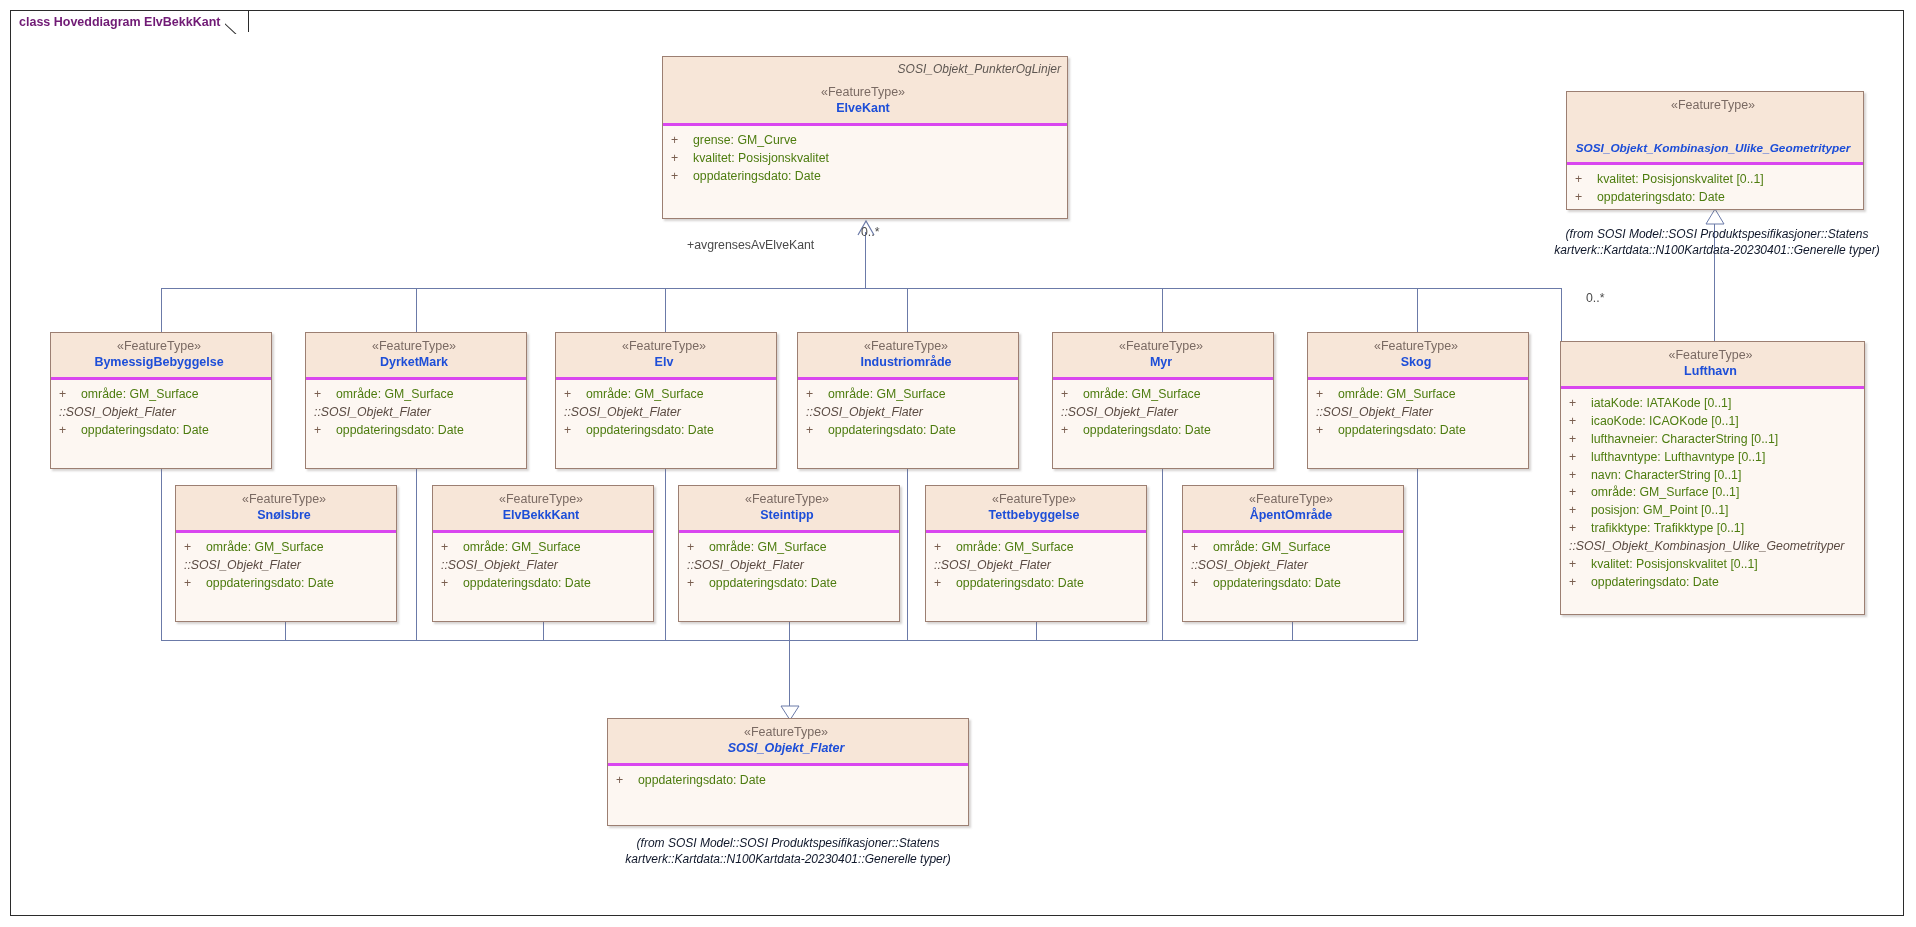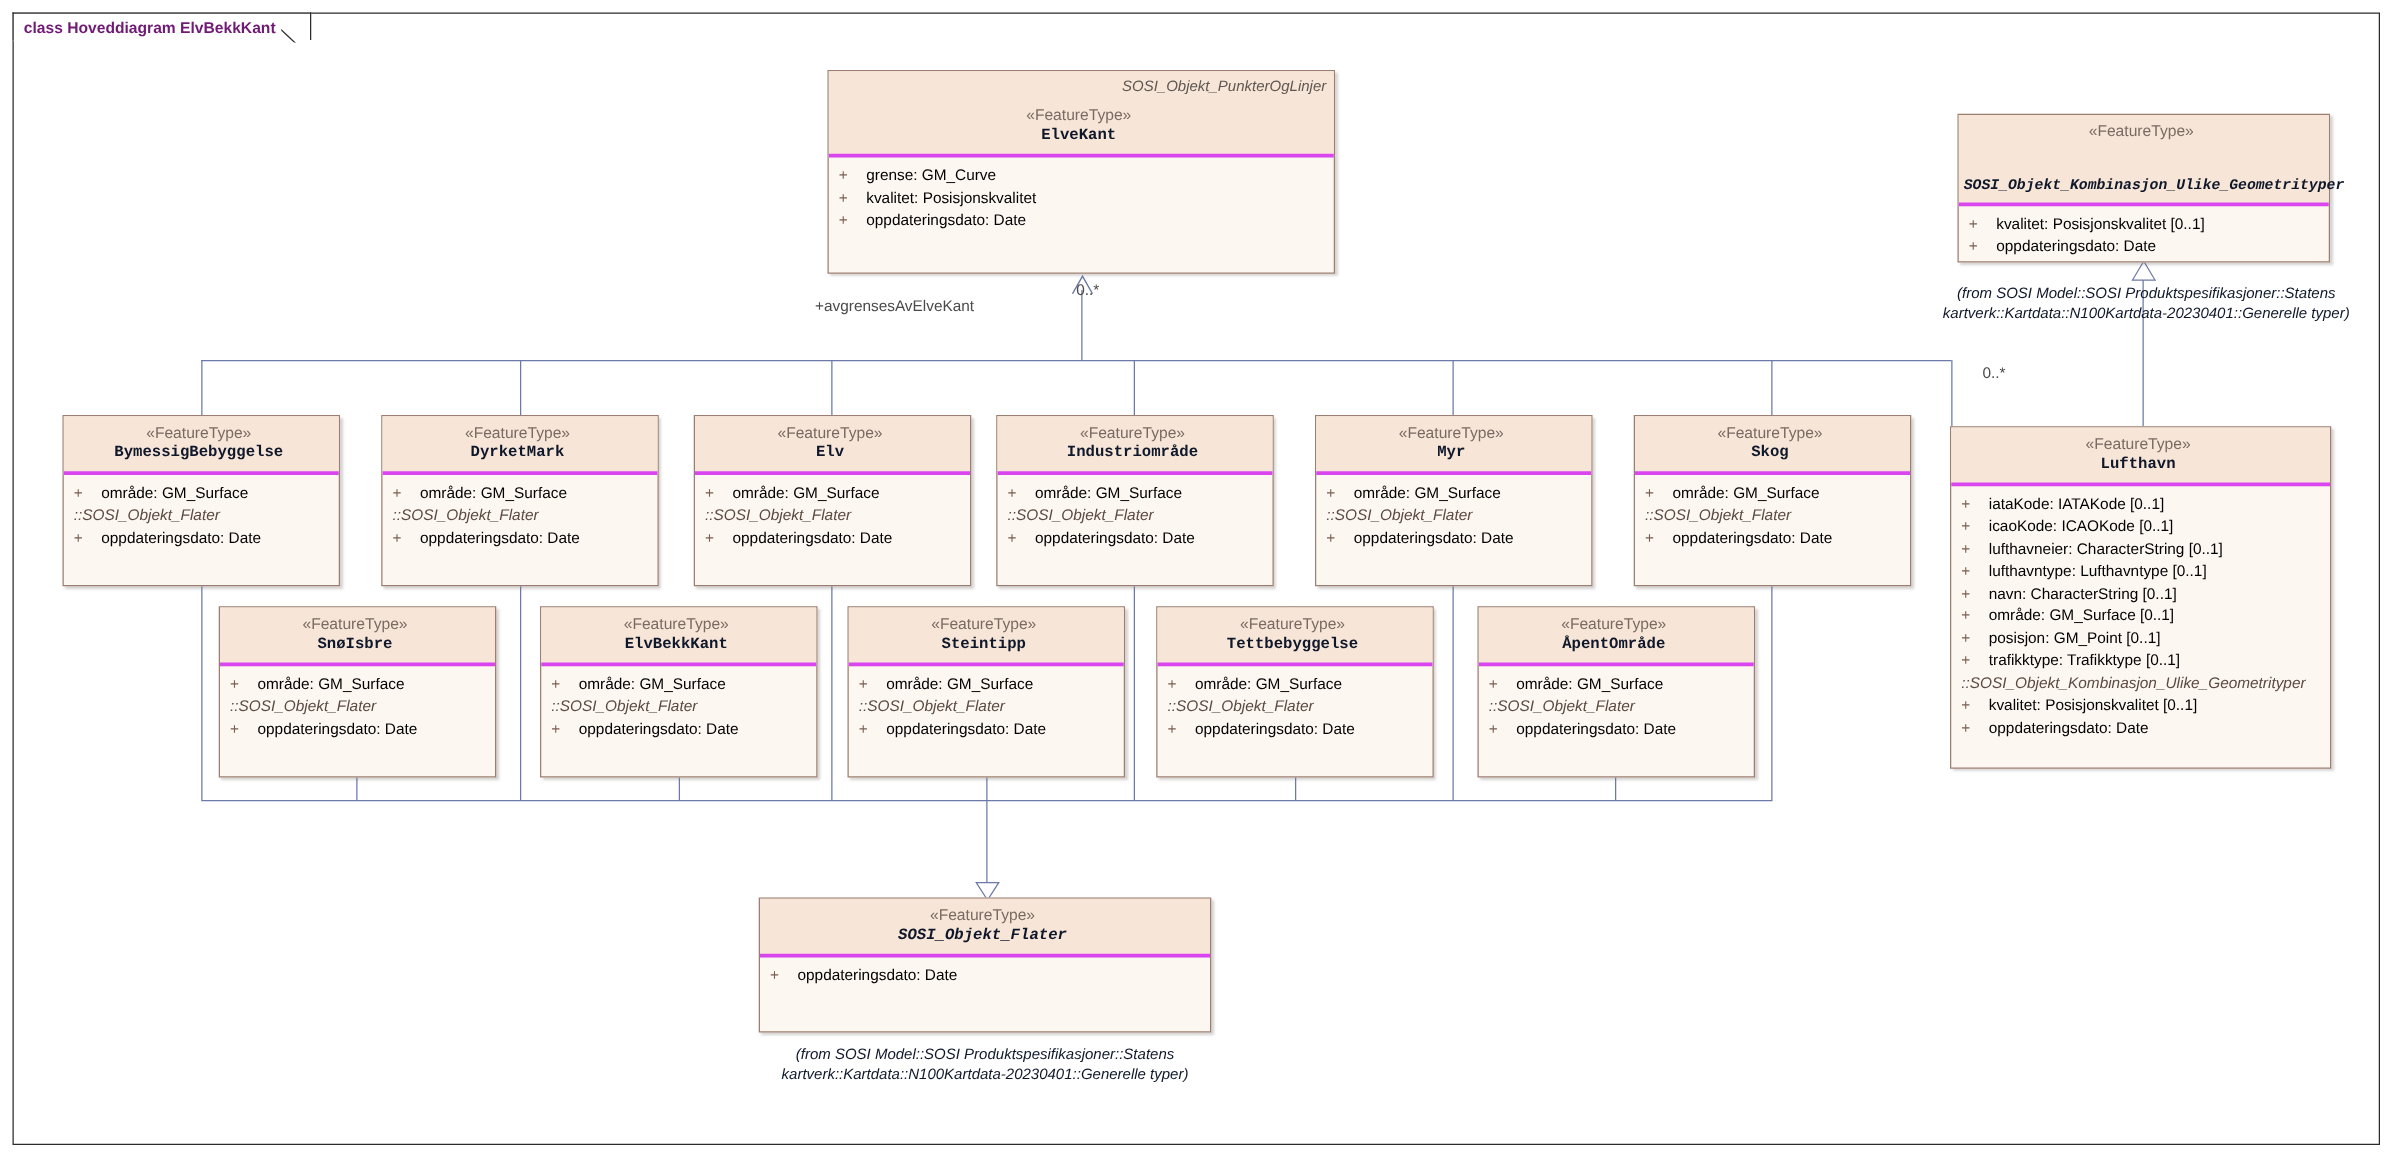--- a/index.html
+++ b/index.html
@@ -95,24 +95,23 @@
     line-height: 1.25;
   }
   .stereo {
     font-size: 12.5px;
     color: #7a6a63;
     display: block;
   }
   .cname {
     font-size: 12.5px;
     font-weight: bold;
-    color: #0f172a;
+    color: #1d4ed8;
     display: block;
     white-space: nowrap;
-    font-family: Liberation Mono, monospace;
   }
   .cname.abstract { font-style: italic; }
   .qualifier {
     position: absolute;
     right: 6px;
     top: 5px;
     font-size: 12px;
     font-style: italic;
     color: #5e5752;
     white-space: nowrap;
@@ -126,21 +125,21 @@
     color: #5a4a42;
     line-height: 1.45;
     padding: 0 6px 0 8px;
     white-space: nowrap;
   }
   .attr .vis {
     width: 22px;
     flex: 0 0 22px;
     color: #7a5f50;
   }
-  .attr .txt { color: #000000; text-align: center; }
+  .attr .txt { color: #4d7c0f; text-align: center; }
   .grouphdr {
     font-size: 12.3px;
     font-style: italic;
     color: #5a4a42;
     line-height: 1.45;
     padding: 0 6px 0 8px;
     white-space: nowrap;
   }
 
   
@@ -220,21 +219,21 @@
   <div class="ln v" style="left:865px; top:232px; height:56px;"></div>
   <svg class="tri" style="left:857px; top:220px;" width="18" height="16">
     <polyline points="1,15 9,1 17,15" fill="none" stroke="#6b7aa8" stroke-width="1.2"></polyline>
   </svg>
 
   <div class="ln v" style="left:1714px; top:220px; height:121px;"></div>
   <svg class="tri" style="left:1706px; top:209px;" width="18" height="16">
     <polygon points="9,0 0,15 18,15" fill="#ffffff" stroke="#6b7aa8" stroke-width="1"></polygon>
   </svg>
 
-  <div class="edgelabel" style="left:652px; top:238px;">+avgrensesAvElveKant</div>
+  <div class="edgelabel" style="left:687px; top:238px;">+avgrensesAvElveKant</div>
   <div class="edgelabel" style="left:861px; top:225px;">0..*</div>
   <div class="edgelabel" style="left:1586px; top:291px;">0..*</div>
 
   <div class="cls" style="left:646px; top:56px; width:406px; height:163px;margin-left:16px;">
     <div class="qualifier">SOSI_Objekt_PunkterOgLinjer</div>
     <div class="cls-head" style="padding-top:28px;">
       <span class="stereo">«FeatureType»</span>
       <span class="cname">ElveKant</span>
     </div>
     <div class="cls-body">

